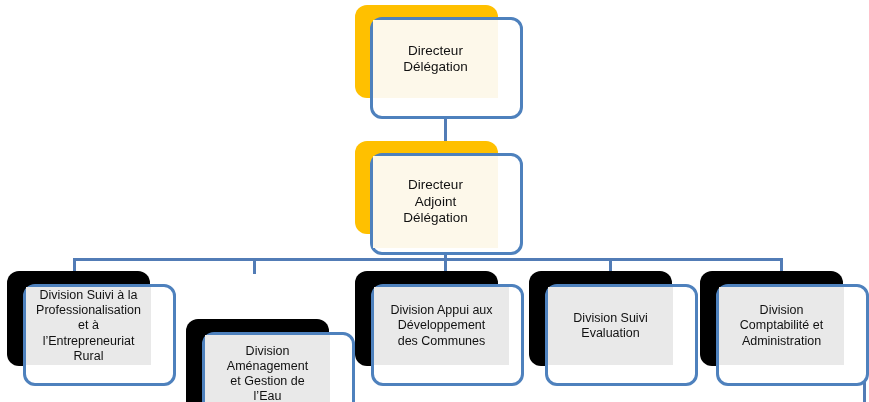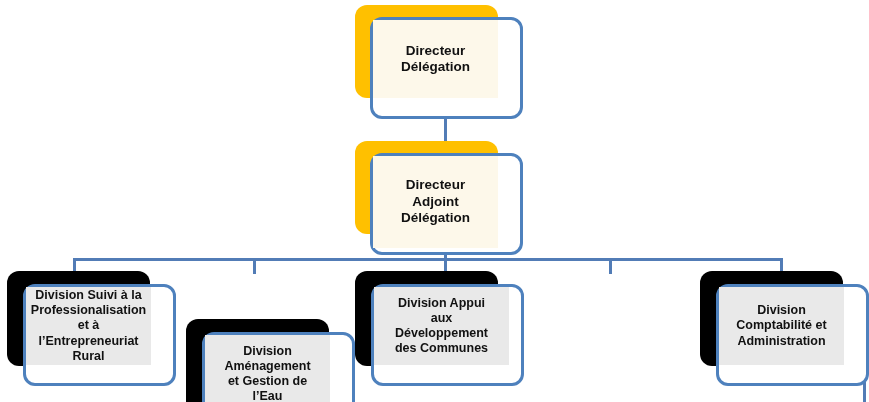--- a/index.html
+++ b/index.html
@@ -51,21 +51,20 @@
     display: flex;
     align-items: center;
     justify-content: center;
     text-align: center;
     color: #111111;
     line-height: 1.22;
   }
   .node .label {
     display: block;
     padding: 0 15px;
-    font-weight: bold;
   }
 
   
   .exec .plate  { background: #FFC000; }
   .exec .panel  { background: #FDF8EA; }
   .exec .label  { font-size: 13.5px; }
 
   
   .division .plate { background: #000000; }
   .division .panel { background: #E9E9E9; }
@@ -123,20 +122,27 @@
   </div>
 
   <div class="node division" style="left:355px; top:271px; width:172px; height:116px;">
     <div class="plate" style="left:0px; top:0px; width:143px; height:95px;"></div>
     <div class="frame" style="left:16px; top:13px; width:153px; height:102px;"></div>
     <div class="panel" style="left:19px; top:16px; width:135px; height:78px;">
       <span class="label">Division Appui aux Développement des Communes</span>
     </div>
   </div>
 
+  <div class="node division" style="left:529px; top:271px; width:172px; height:116px;">
+    <div class="plate" style="left:0px; top:0px; width:143px; height:95px;"></div>
+    <div class="frame" style="left:16px; top:13px; width:153px; height:102px;"></div>
+    <div class="panel" style="left:19px; top:16px; width:125px; height:78px;">
+      <span class="label">Division Suivi Evaluation</span>
+    </div>
+  </div>
 
   <div class="node division" style="left:700px; top:271px; width:172px; height:116px;">
     <div class="plate" style="left:0px; top:0px; width:143px; height:95px;"></div>
     <div class="frame" style="left:16px; top:13px; width:153px; height:102px;"></div>
     <div class="panel" style="left:19px; top:16px; width:125px; height:78px;">
       <span class="label">Division Comptabilité et Administration</span>
     </div>
   </div>
 
 </div>

